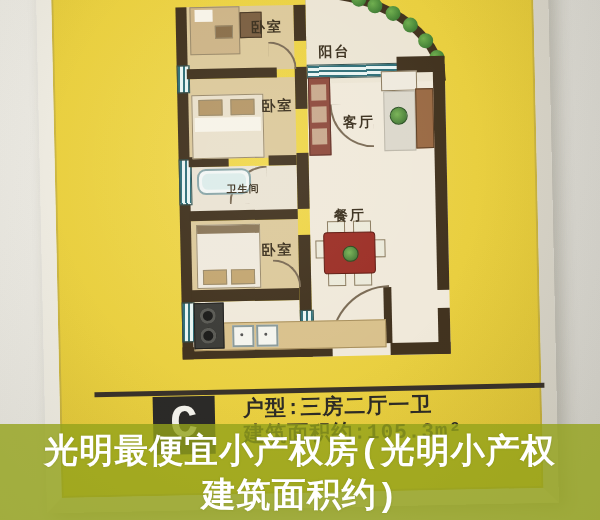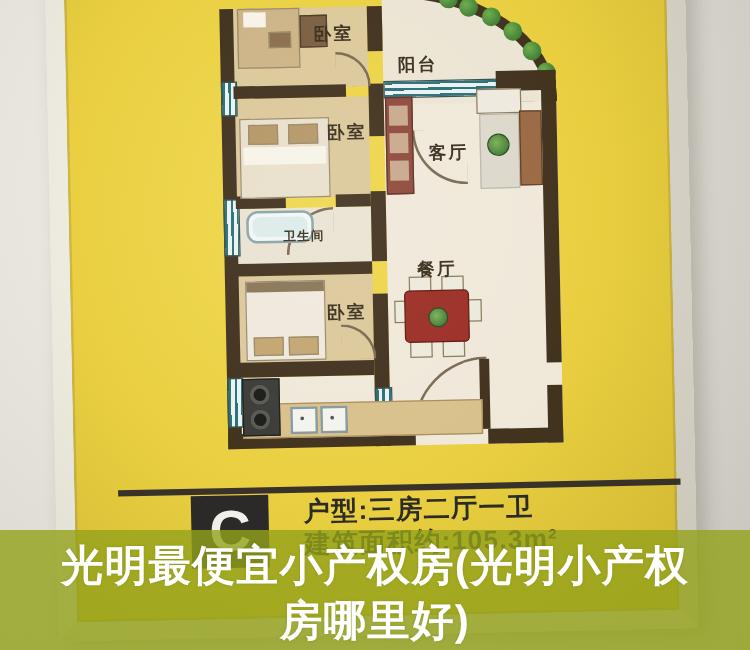--- a/index.html
+++ b/index.html
@@ -1,17 +1,17 @@
 <!DOCTYPE html>
 <html><head>
 <meta charset="utf-8">
 <style>
   html,body{margin:0;padding:0;}
   .stage{position:relative;width:600px;height:520px;overflow:hidden;
-    font-family:Liberation Sans, sans-serif;
+    font-family:Liberation Mono, monospace;
     background:linear-gradient(100deg,#eceae3 0%,#e3e1da 55%,#d7d5ce 100%);}
 
   
   .poster-wrap{position:absolute;left:40px;top:-42px;width:512px;height:550px;
     transform:rotate(-1.2deg);transform-origin:50% 40%;}
   .frame{position:absolute;inset:0;border:15px solid;
     border-color:#f4f1e8 #d8d4c8 #e4e0d4 #eeebe1;
     box-shadow:7px 4px 16px rgba(60,55,30,.22), inset 0 0 0 2px rgba(120,110,80,.25);
     background:radial-gradient(ellipse at 42% 38%, #f0d84d 0%, #e9cf40 55%, #ddc234 100%);}
 
@@ -195,16 +195,16 @@
         <div>建筑面积约:105.3m²</div>
       </div>
 
     </div>
   </div>
 
   <div class="vignette"></div>
 
   <div class="banner">
     <div class="banner-line">光明最便宜小产权房(光明小产权</div>
-    <div class="banner-line">房哪里好)</div>
+    <div class="banner-line">建筑面积约)</div>
   </div>
 
 </div>
 
 </body></html>

